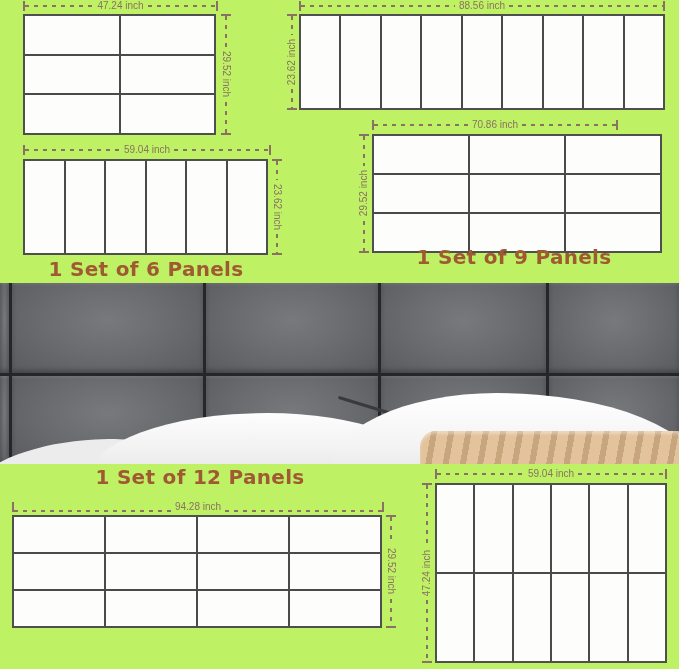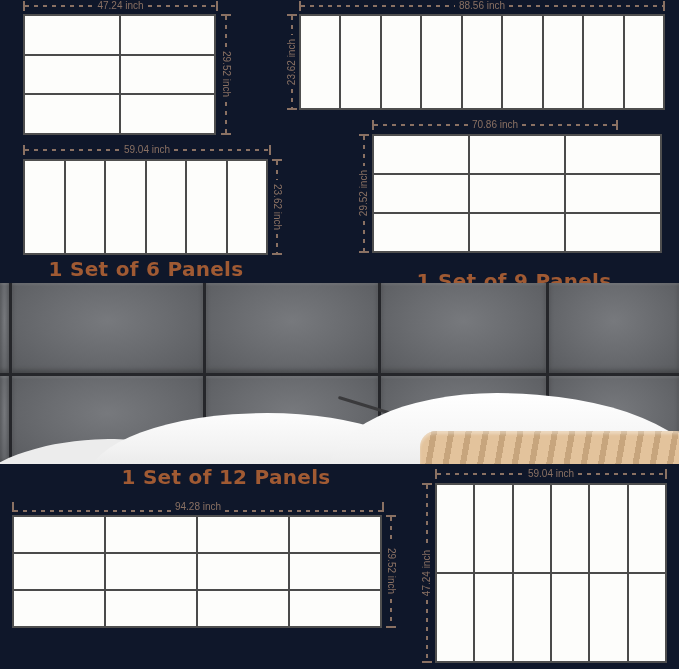--- a/index.html
+++ b/index.html
@@ -1,17 +1,17 @@
 <!DOCTYPE html>
 <html><head>
 <meta charset="utf-8">
 <style>
   html,body{margin:0;padding:0;background:#ffffff;}
   .canvas{
-    position:relative;width:679px;height:669px;background:#0f172a;
+    position:relative;width:679px;height:669px;background:#bef264;
     font-family:"Liberation Sans",sans-serif;overflow:hidden;
   }
   
   .dim-h{position:absolute;display:flex;align-items:center;height:10px;}
   .dim-v{position:absolute;display:flex;flex-direction:column;align-items:center;width:12px;}
   .tick-v{width:2px;height:10px;background:#8a7163;flex:0 0 auto;}
   .tick-h{height:2px;width:10px;background:#8a7163;flex:0 0 auto;}
   .dash-h{flex:1 1 auto;height:2px;background:repeating-linear-gradient(90deg,#8a7163 0 4px,transparent 4px 9px);}
   .dash-v{flex:1 1 auto;width:2px;background:repeating-linear-gradient(180deg,#8a7163 0 4px,transparent 4px 9px);}
   .dim-text{font-size:10px;color:#8a7163;white-space:nowrap;padding:0 4px;line-height:1;}
@@ -150,21 +150,21 @@
         <div class="cell"></div>
         <div class="cell"></div>
         <div class="cell"></div>
         <div class="cell"></div>
         <div class="cell"></div>
         <div class="cell"></div>
         <div class="cell"></div>
         <div class="cell"></div>
         <div class="cell"></div>
       </div>
-    <div class="caption" style="left:514px;top:271px;">1 Set of 9 Panels</div>
+    <div class="caption" style="left:514px;top:247px;">1 Set of 9 Panels</div>
   </div>
 
   <div class="photo">
     <div class="headboard custom-template">
         <div class="hb-cell"></div>
         <div class="hb-cell"></div>
         <div class="hb-cell"></div>
         <div class="hb-cell"></div>
         <div class="hb-cell"></div>
         <div class="hb-cell"></div>
@@ -174,21 +174,21 @@
         <div class="hb-cell"></div>
       </div>
     <div class="pillow sheet-corner"></div>
     <div class="pillow pillow-white-left"></div>
     <div class="pillow pillow-piping"></div>
     <div class="pillow pillow-white-right"></div>
     <div class="pillow pillow-tan"></div>
   </div>
 
   <div>
-    <div class="caption" style="left:200px;top:467px;margin-left:26px;">1 Set of 12 Panels</div>
+    <div class="caption" style="left:200px;top:467px;">1 Set of 12 Panels</div>
     <div class="dim-h" style="left:12px;top:502px;width:372px;align-items:flex-end;">
       <span class="tick-v"></span>
       <span class="dash-h"></span>
       <span class="dim-text">94.28 inch</span>
       <span class="dash-h"></span>
       <span class="tick-v"></span>
     </div>
     <div class="pgrid" style="left: 12px; top: 515px; width: 370px; height: 113px; grid-template-columns: repeat(4, 1fr); grid-template-rows: repeat(3, 1fr);">
         <div class="cell"></div>
         <div class="cell"></div>

